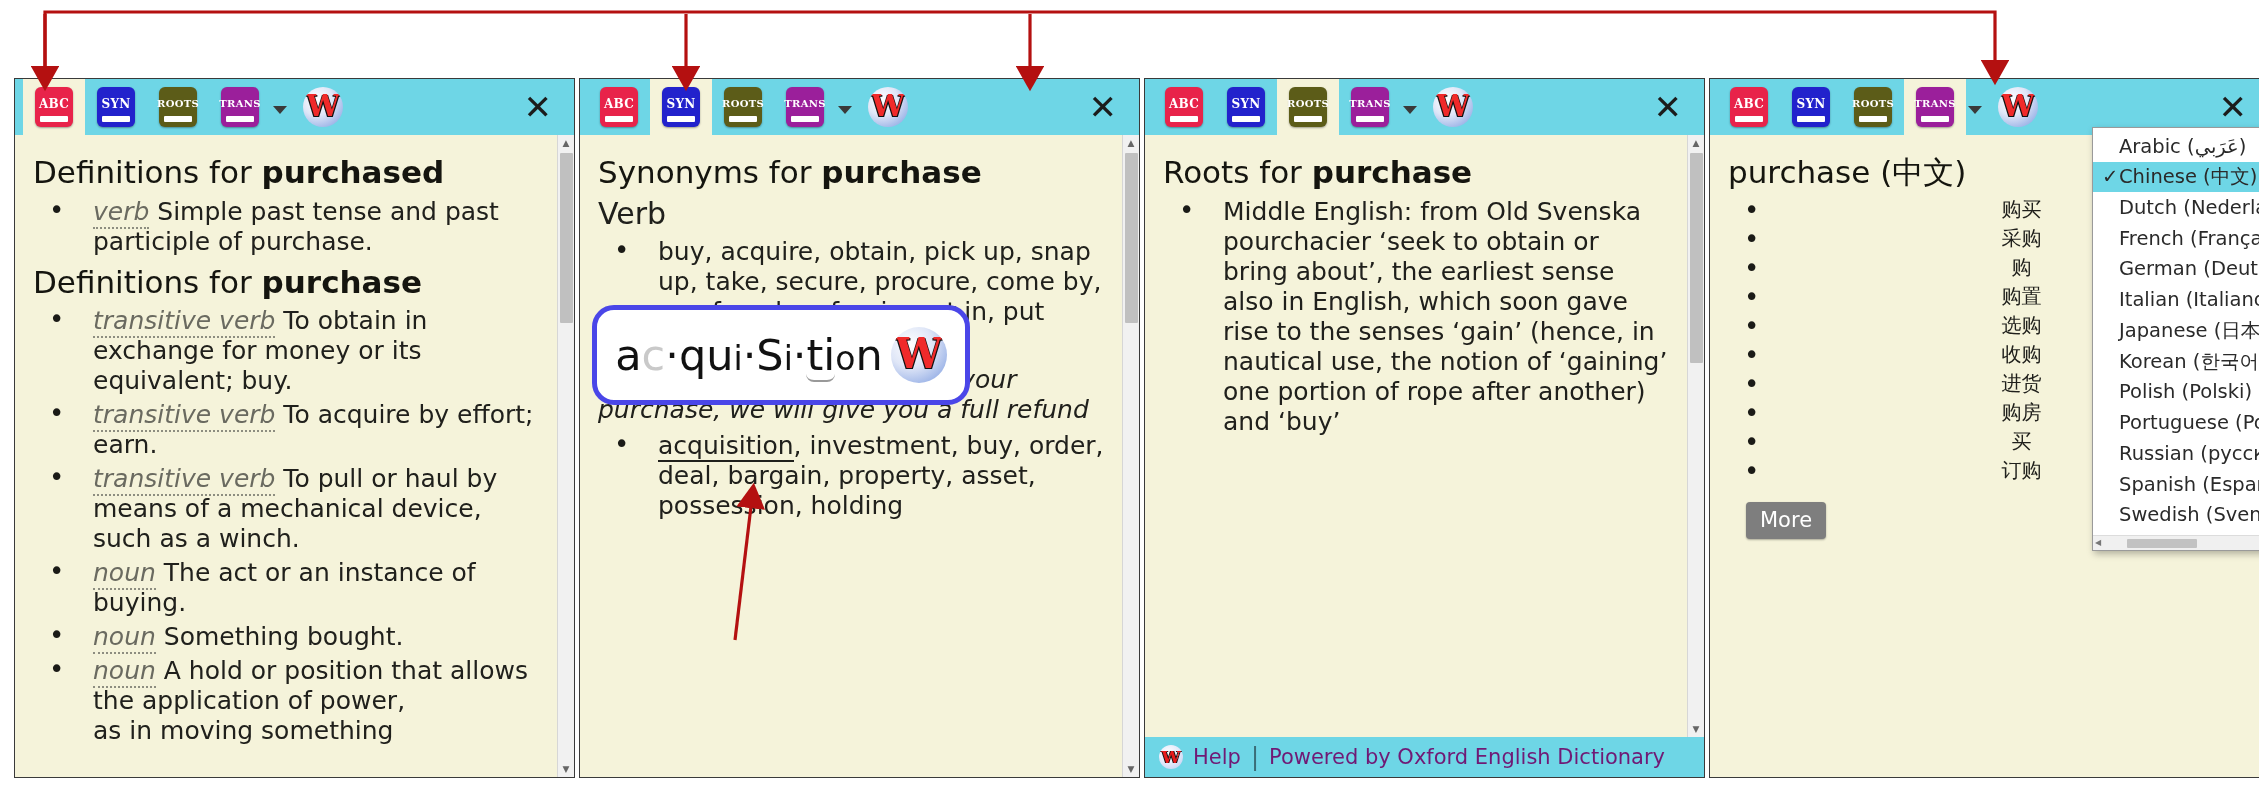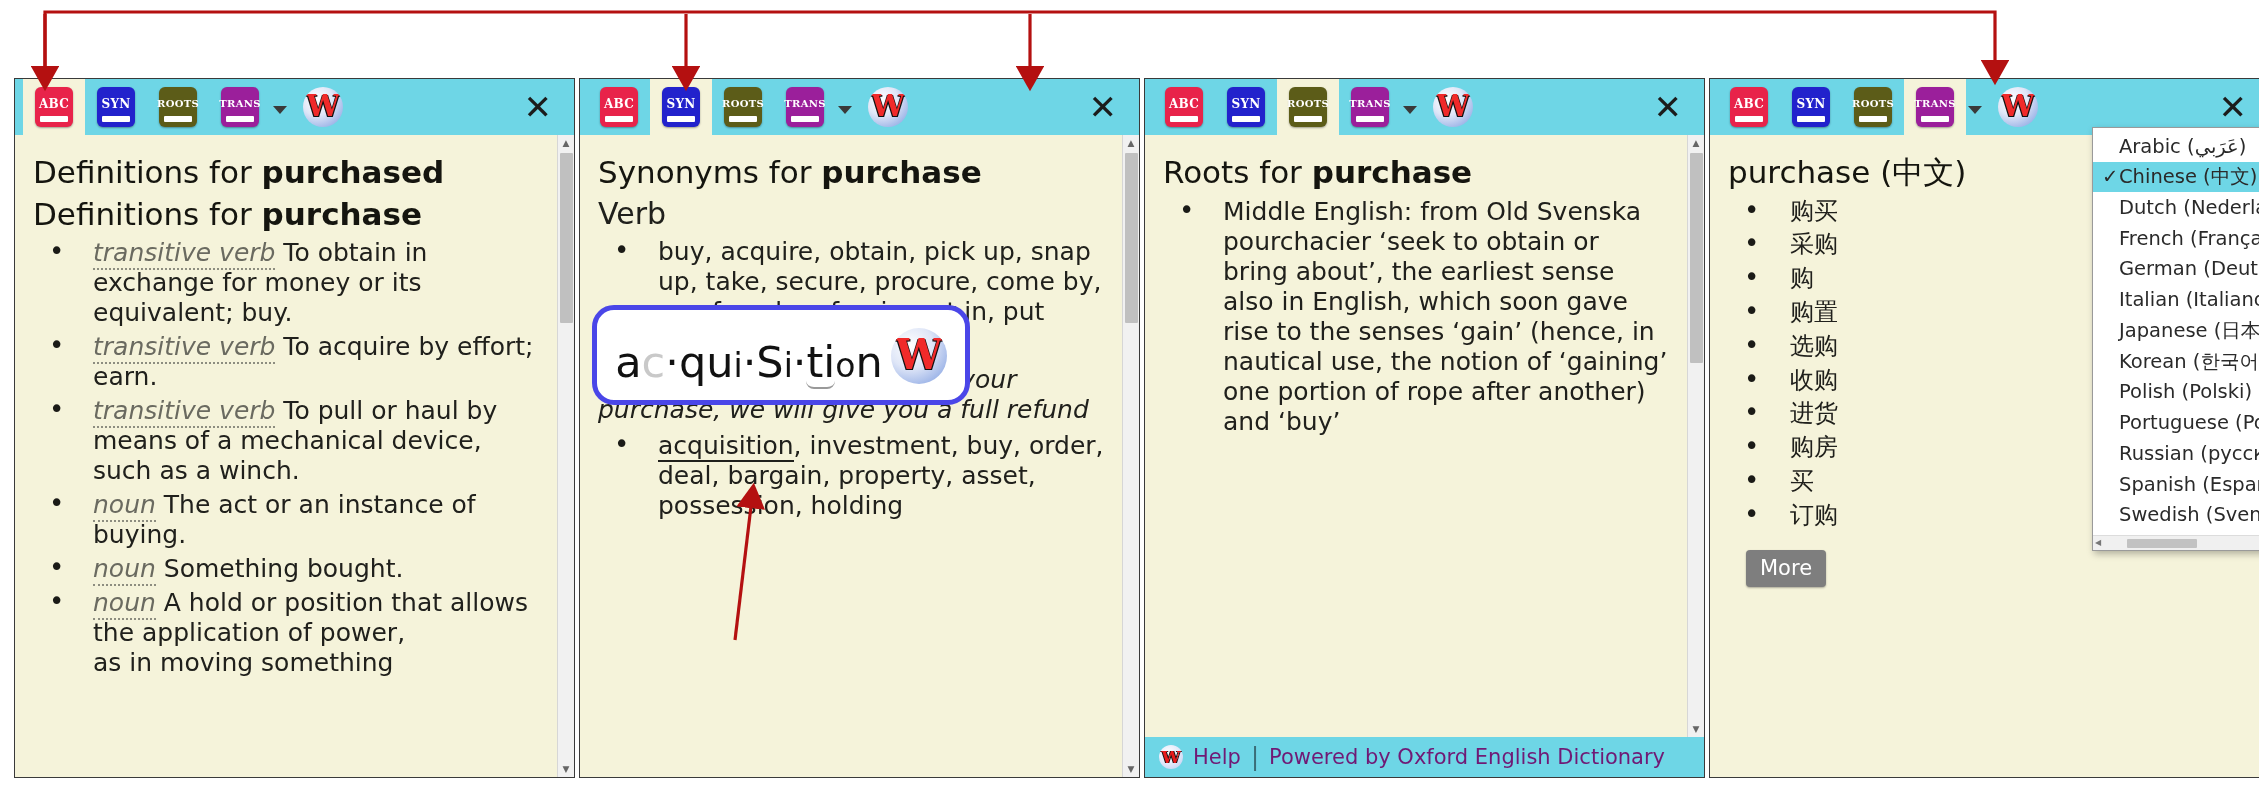--- a/index.html
+++ b/index.html
@@ -179,21 +179,21 @@
     font-size: 25px;
   }
   ul.items li::before {
     content: "\2022";
     position: absolute;
     left: 16px;
     top: -2px;
     font-size: 26px;
     color: #1a1a16;
   }
-  ul.items.zh li { padding-left: 62px; font-size: 24px; margin-bottom: 5px; }
+  ul.items.zh li { padding-left: 62px; font-size: 20px; margin-bottom: 5px; text-align: center; }
 
   .posn {
     font-style: italic;
     color: #6a6a60;
     border-bottom: 2px dotted #8d8d80;
     padding-bottom: 1px;
   }
 
   .lnk-ul {
     border-bottom: 2px solid #20201c;
@@ -259,24 +259,24 @@
   .syl-pop {
     position: absolute;
     left: 12px;
     top: 226px;
     width: 378px;
     height: 100px;
     background: #ffffff;
     border: 5px solid #4a46e8;
     border-radius: 22px;
     display: flex;
-    align-items: flex-end;
+    align-items: center;
     justify-content: center;
     z-index: 40;
-    padding: 16px 14px;
+    padding: 8px 14px;
   }
   .syl-word {
     font-family: "DejaVu Sans", "Liberation Sans", sans-serif;
     font-size: 43px;
     color: #111;
     letter-spacing: 0px;
     white-space: nowrap;
     line-height: 1;
   }
   .syl-word .dim { color: #c9c9c9; }
@@ -398,20 +398,23 @@
         <span class="w">W</span>
       </div>
       <div class="close-x">✕</div>
     </div>
 
     <div class="content-wrap">
       <div class="content">
         <h2 class="head">
           <span>Definitions for </span><b>purchased</b>
         </h2>
+        <ul class="items">
+          <li><span class="posn">verb</span><span> Simple past tense and past participle of purchase.</span></li>
+        </ul>
 
         <h2 class="head">
           <span>Definitions for </span><b>purchase</b>
         </h2>
         <ul class="items">
           <li><span class="posn">transitive verb</span><span> To obtain in exchange for money or its equivalent; buy.</span></li>
           <li><span class="posn">transitive verb</span><span> To acquire by effort; earn.</span></li>
           <li><span class="posn">transitive verb</span><span> To pull or haul by means of a mechanical device, such as a winch.</span></li>
           <li><span class="posn">noun</span><span> The act or an instance of buying.</span></li>
           <li><span class="posn">noun</span><span> Something bought.</span></li>

